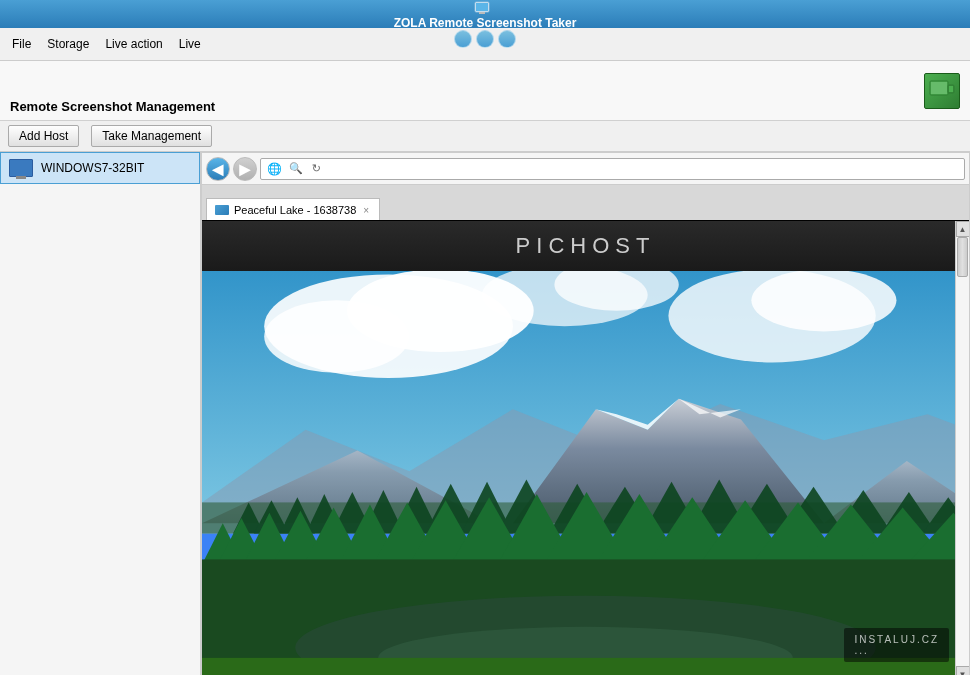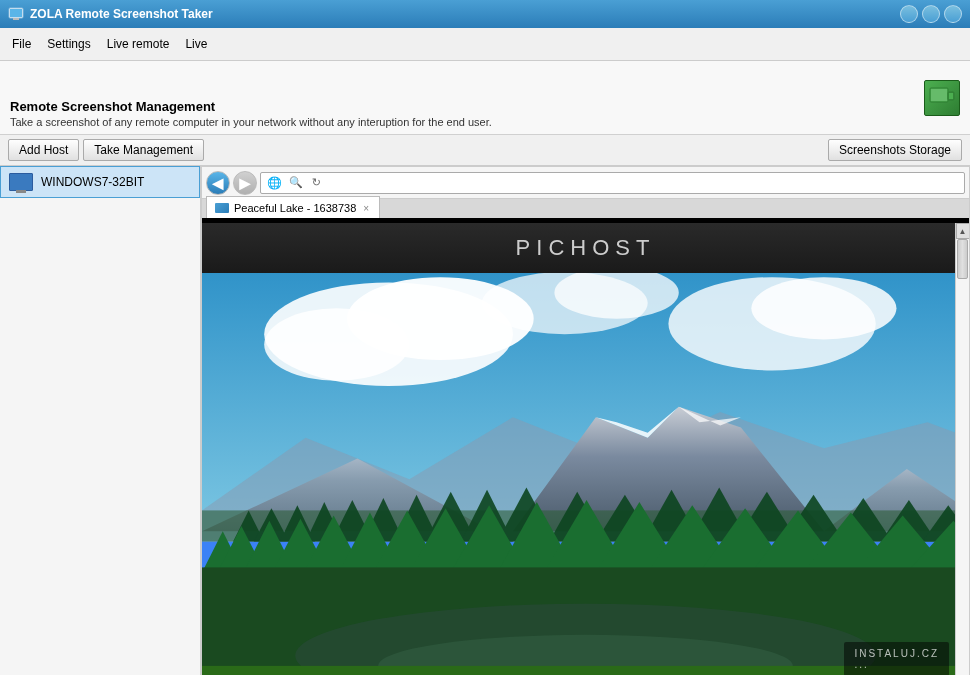--- a/index.html
+++ b/index.html
@@ -16,20 +16,21 @@
     #title-bar {
       background: linear-gradient(to bottom, #4a9fd4, #2b7db8);
       color: white;
       height: 28px;
       display: flex;
       align-items: center;
       padding: 0 8px;
       font-size: 12px;
       font-weight: bold;
       user-select: none;
+      flex-direction: column;
     }
     #title-bar .title-icon {
       width: 16px;
       height: 16px;
       margin-right: 6px;
       display: flex;
       align-items: center;
     }
     #title-bar .title-text {
       flex: 1;
@@ -100,21 +101,21 @@
     #toolbar {
       background: #f0f0f0;
       border-bottom: 1px solid #ccc;
       padding: 4px 8px;
       display: flex;
       align-items: center;
       justify-content: space-between;
     }
     #toolbar .left-buttons {
       display: flex;
-      gap: 4px;
+      gap: 12px;
     }
     .toolbar-btn {
       background: linear-gradient(to bottom, #fefefe, #e0e0e0);
       border: 1px solid #aaa;
       border-radius: 2px;
       padding: 3px 10px;
       font-size: 12px;
       cursor: pointer;
       color: #000;
     }
@@ -375,22 +376,22 @@
     .watermark-text {
       color: rgba(255,255,255,0.7);
       font-size: 10px;
       letter-spacing: 2px;
     }
 
     
     #tab-bar {
       display: flex;
       background: #d8d8d8;
-      border-bottom: 5px solid #000000;
-      height: 24px;
+      border-bottom: 1px solid #000000;
+      height: 36px;
       align-items: flex-end;
       padding: 0 4px;
     }
     .browser-tab-item {
       display: flex;
       align-items: center;
       background: white;
       border: 1px solid #bbb;
       border-bottom: none;
       padding: 3px 8px 2px;
@@ -414,46 +415,44 @@
   <span class="title-text">ZOLA Remote Screenshot Taker</span>
   <div class="window-controls">
     <div class="win-btn"></div>
     <div class="win-btn"></div>
     <div class="win-btn"></div>
   </div>
 </div>
 
 <div id="menu-bar">
   <div class="menu-item">File</div>
-  <div class="menu-item">Settings</div>
-  <div class="menu-item">Live remote</div>
+  <div class="menu-item">Storage</div>
+  <div class="menu-item">Live action</div>
   <div class="menu-item">Live</div>
 </div>
 
 <div id="info-bar">
   <div class="info-text">
     <h3>Remote Screenshot Management</h3>
-    <p>Take a screenshot of any remote computer in your network without any interuption for the end user.</p>
   </div>
   <div class="info-icon">
     <svg width="28" height="28" viewBox="0 0 28 28">
       <rect x="2" y="4" width="18" height="14" rx="1" fill="#4CAF50" stroke="#2e7d32"></rect>
       <rect x="3" y="5" width="16" height="12" fill="#66BB6A"></rect>
       <rect x="20" y="8" width="6" height="8" rx="1" fill="#388E3C" stroke="#2e7d32"></rect>
       <rect x="21" y="9" width="4" height="6" fill="#4CAF50"></rect>
     </svg>
   </div>
 </div>
 
 <div id="toolbar">
   <div class="left-buttons">
     <button class="toolbar-btn">Add Host</button>
     <button class="toolbar-btn">Take Management</button>
   </div>
-  <button class="toolbar-btn">Screenshots Storage</button>
 </div>
 
 <div id="main-content">
 
   <div id="sidebar">
     <div class="host-item">
       <div class="host-icon"></div>
       <span class="host-label">WINDOWS7-32BIT</span>
     </div>
   </div>

